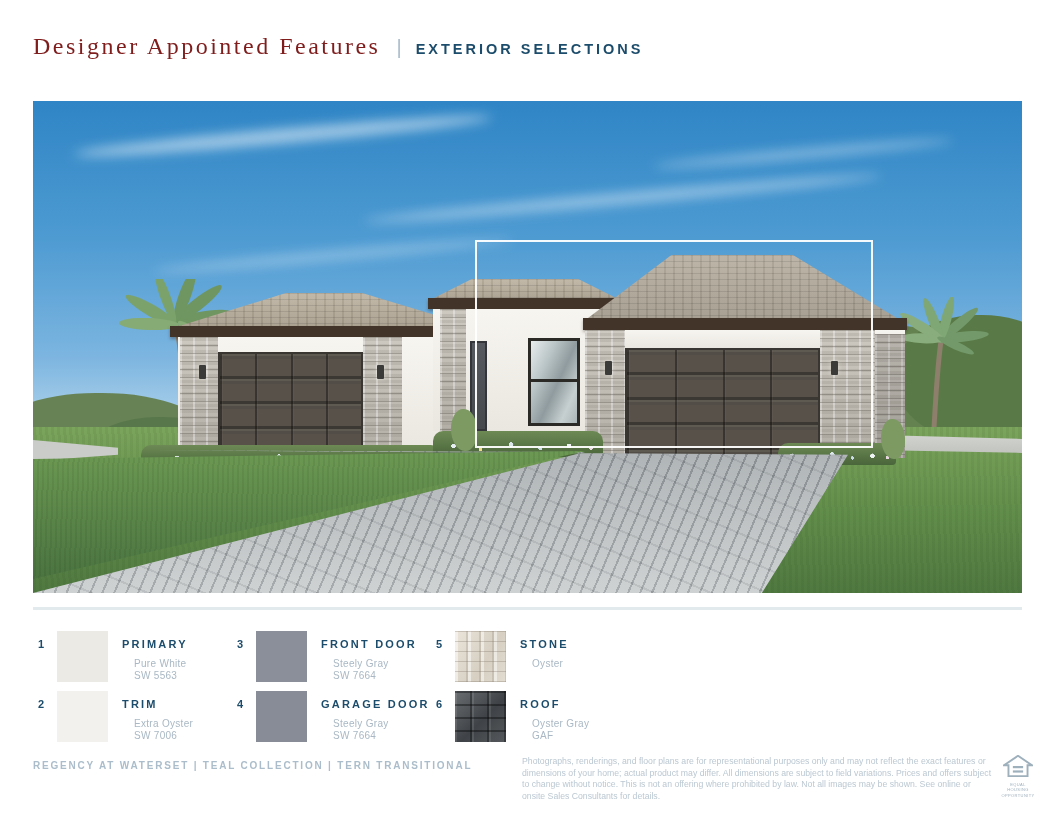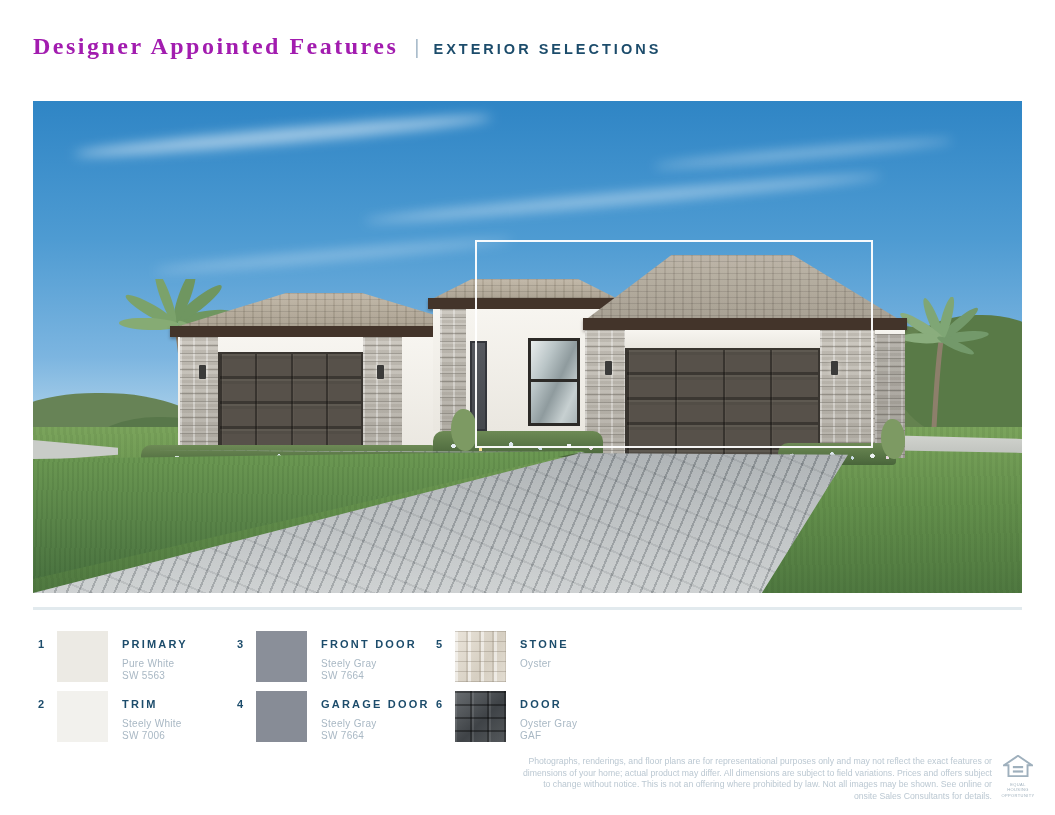--- a/index.html
+++ b/index.html
@@ -5,22 +5,22 @@
   * { margin:0; padding:0; box-sizing:border-box; }
   html,body { background:#ffffff; }
   .page {
     position:relative; width:1055px; height:815px; background:#ffffff;
     font-family:"Liberation Sans", sans-serif; overflow:hidden;
   }
 
   
   .hdr { position:absolute; left:33px; top:33px; display:flex; align-items:baseline; }
   .hdr-title {
-    font-family:"Liberation Serif", serif; font-weight:700;
-    font-size:24px; letter-spacing:2.5px; color:#a21caf;
+    font-family:"Liberation Serif", serif; font-weight:400;
+    font-size:24px; letter-spacing:2.5px; color:#7f1d1d;
   }
   .hdr-pipe { color:#a9bccb; font-size:20px; font-weight:300; margin:0 14px 0 16px; }
   .hdr-section {
     font-size:14.5px; font-weight:700; letter-spacing:3px; color:#1c4c6b;
   }
   .hdr-desc {
     position:absolute; left:33px; top:66px;
     font-size:10.5px; color:#93b4cb; letter-spacing:0.2px;
   }
 
@@ -111,27 +111,27 @@
       linear-gradient(120deg,#eae4da,#d6cfc2 60%,#e2dcd1);
   }
   .sel-swatch.roof-swatch {
     background:
       repeating-linear-gradient(180deg, rgba(0,0,0,.38) 0 2px, transparent 2px 13px),
       repeating-linear-gradient(90deg, rgba(255,255,255,.10) 0 2px, transparent 2px 15px, rgba(0,0,0,.32) 15px 17px),
       linear-gradient(135deg,#6a6e71,#3f4347 55%,#55595c);
   }
   .sel-txt { margin-left:14px; padding-top:7px; display:flex; flex-direction:column; }
   .sel-label { font-size:11px; font-weight:700; letter-spacing:2.2px; color:#1c4c6b; margin-bottom:8px; }
-  .sel-sub { font-size:10px; line-height:12px; color:#a9b8c4; letter-spacing:0.3px; }
+  .sel-sub { font-size:10px; line-height:12px; color:#a9b8c4; letter-spacing:0.3px;margin-left:12px; }
 
   
   .f-left { position:absolute; left:33px; top:758px; font-size:10px; font-weight:700; letter-spacing:1.8px; color:#abbdca; line-height:15px; }
   .f-disc {
     position:absolute; right:63px; top:756px; width:470px;
-    font-size:8.7px; line-height:11.5px; color:#bbc8d2; text-align:right;
+    font-size:8.7px; line-height:11.5px; color:#bbc8d2; 
   }
   .eho { position:absolute; left:999px; top:755px; width:38px; text-align:center; color:#9fb0bd; }
   .eho-label { font-size:4px; letter-spacing:.4px; line-height:5px; margin-top:1px; }
 </style>
 </head>
 <body>
 
 <div class="page">
 
   <div class="hdr">
@@ -234,21 +234,21 @@
         <span class="sel-sub sel-name">Pure White</span>
         <span class="sel-sub sel-code">SW 5563</span>
       </span>
     </div>
 
     <div class="sel-item">
       <span class="sel-num">2</span>
       <span class="sel-swatch" style="background: rgb(242, 241, 237);"></span>
       <span class="sel-txt">
         <span class="sel-label">TRIM</span>
-        <span class="sel-sub sel-name">Steely White</span>
+        <span class="sel-sub sel-name">Extra Oyster</span>
         <span class="sel-sub sel-code">SW 7006</span>
       </span>
     </div>
 
     <div class="sel-item">
       <span class="sel-num">3</span>
       <span class="sel-swatch" style="background: rgb(138, 143, 153);"></span>
       <span class="sel-txt">
         <span class="sel-label">FRONT DOOR</span>
         <span class="sel-sub sel-name">Steely Gray</span>
@@ -273,28 +273,29 @@
         <span class="sel-label">STONE</span>
         <span class="sel-sub sel-name">Oyster</span>
         <span class="sel-sub sel-code"></span>
       </span>
     </div>
 
     <div class="sel-item">
       <span class="sel-num">6</span>
       <span class="sel-swatch roof-swatch"></span>
       <span class="sel-txt">
-        <span class="sel-label">DOOR</span>
+        <span class="sel-label">ROOF</span>
         <span class="sel-sub sel-name">Oyster Gray</span>
         <span class="sel-sub sel-code">GAF</span>
       </span>
     </div>
   </div>
 
   <div class="f-left">
+    <div>REGENCY AT WATERSET  |  TEAL COLLECTION  |  TERN TRANSITIONAL</div>
   </div>
   <div class="f-disc">Photographs, renderings, and floor plans are for representational purposes only and may not reflect the exact features or dimensions of your home; actual product may differ. All dimensions are subject to field variations. Prices and offers subject to change without notice. This is not an offering where prohibited by law. Not all images may be shown. See online or onsite Sales Consultants for details.</div>
   <div class="eho">
     <svg width="30" height="22" viewBox="0 0 40 30">
       <path d="M20 1 L39 14 L33 14 L33 29 L7 29 L7 14 L1 14 Z" fill="none" stroke="#9fb0bd" stroke-width="2.6"></path>
       <rect x="13" y="15" width="14" height="3" fill="#9fb0bd"></rect>
       <rect x="13" y="21" width="14" height="3" fill="#9fb0bd"></rect>
     </svg>
     <div class="eho-label">EQUAL HOUSING</div>
     <div class="eho-label">OPPORTUNITY</div>

